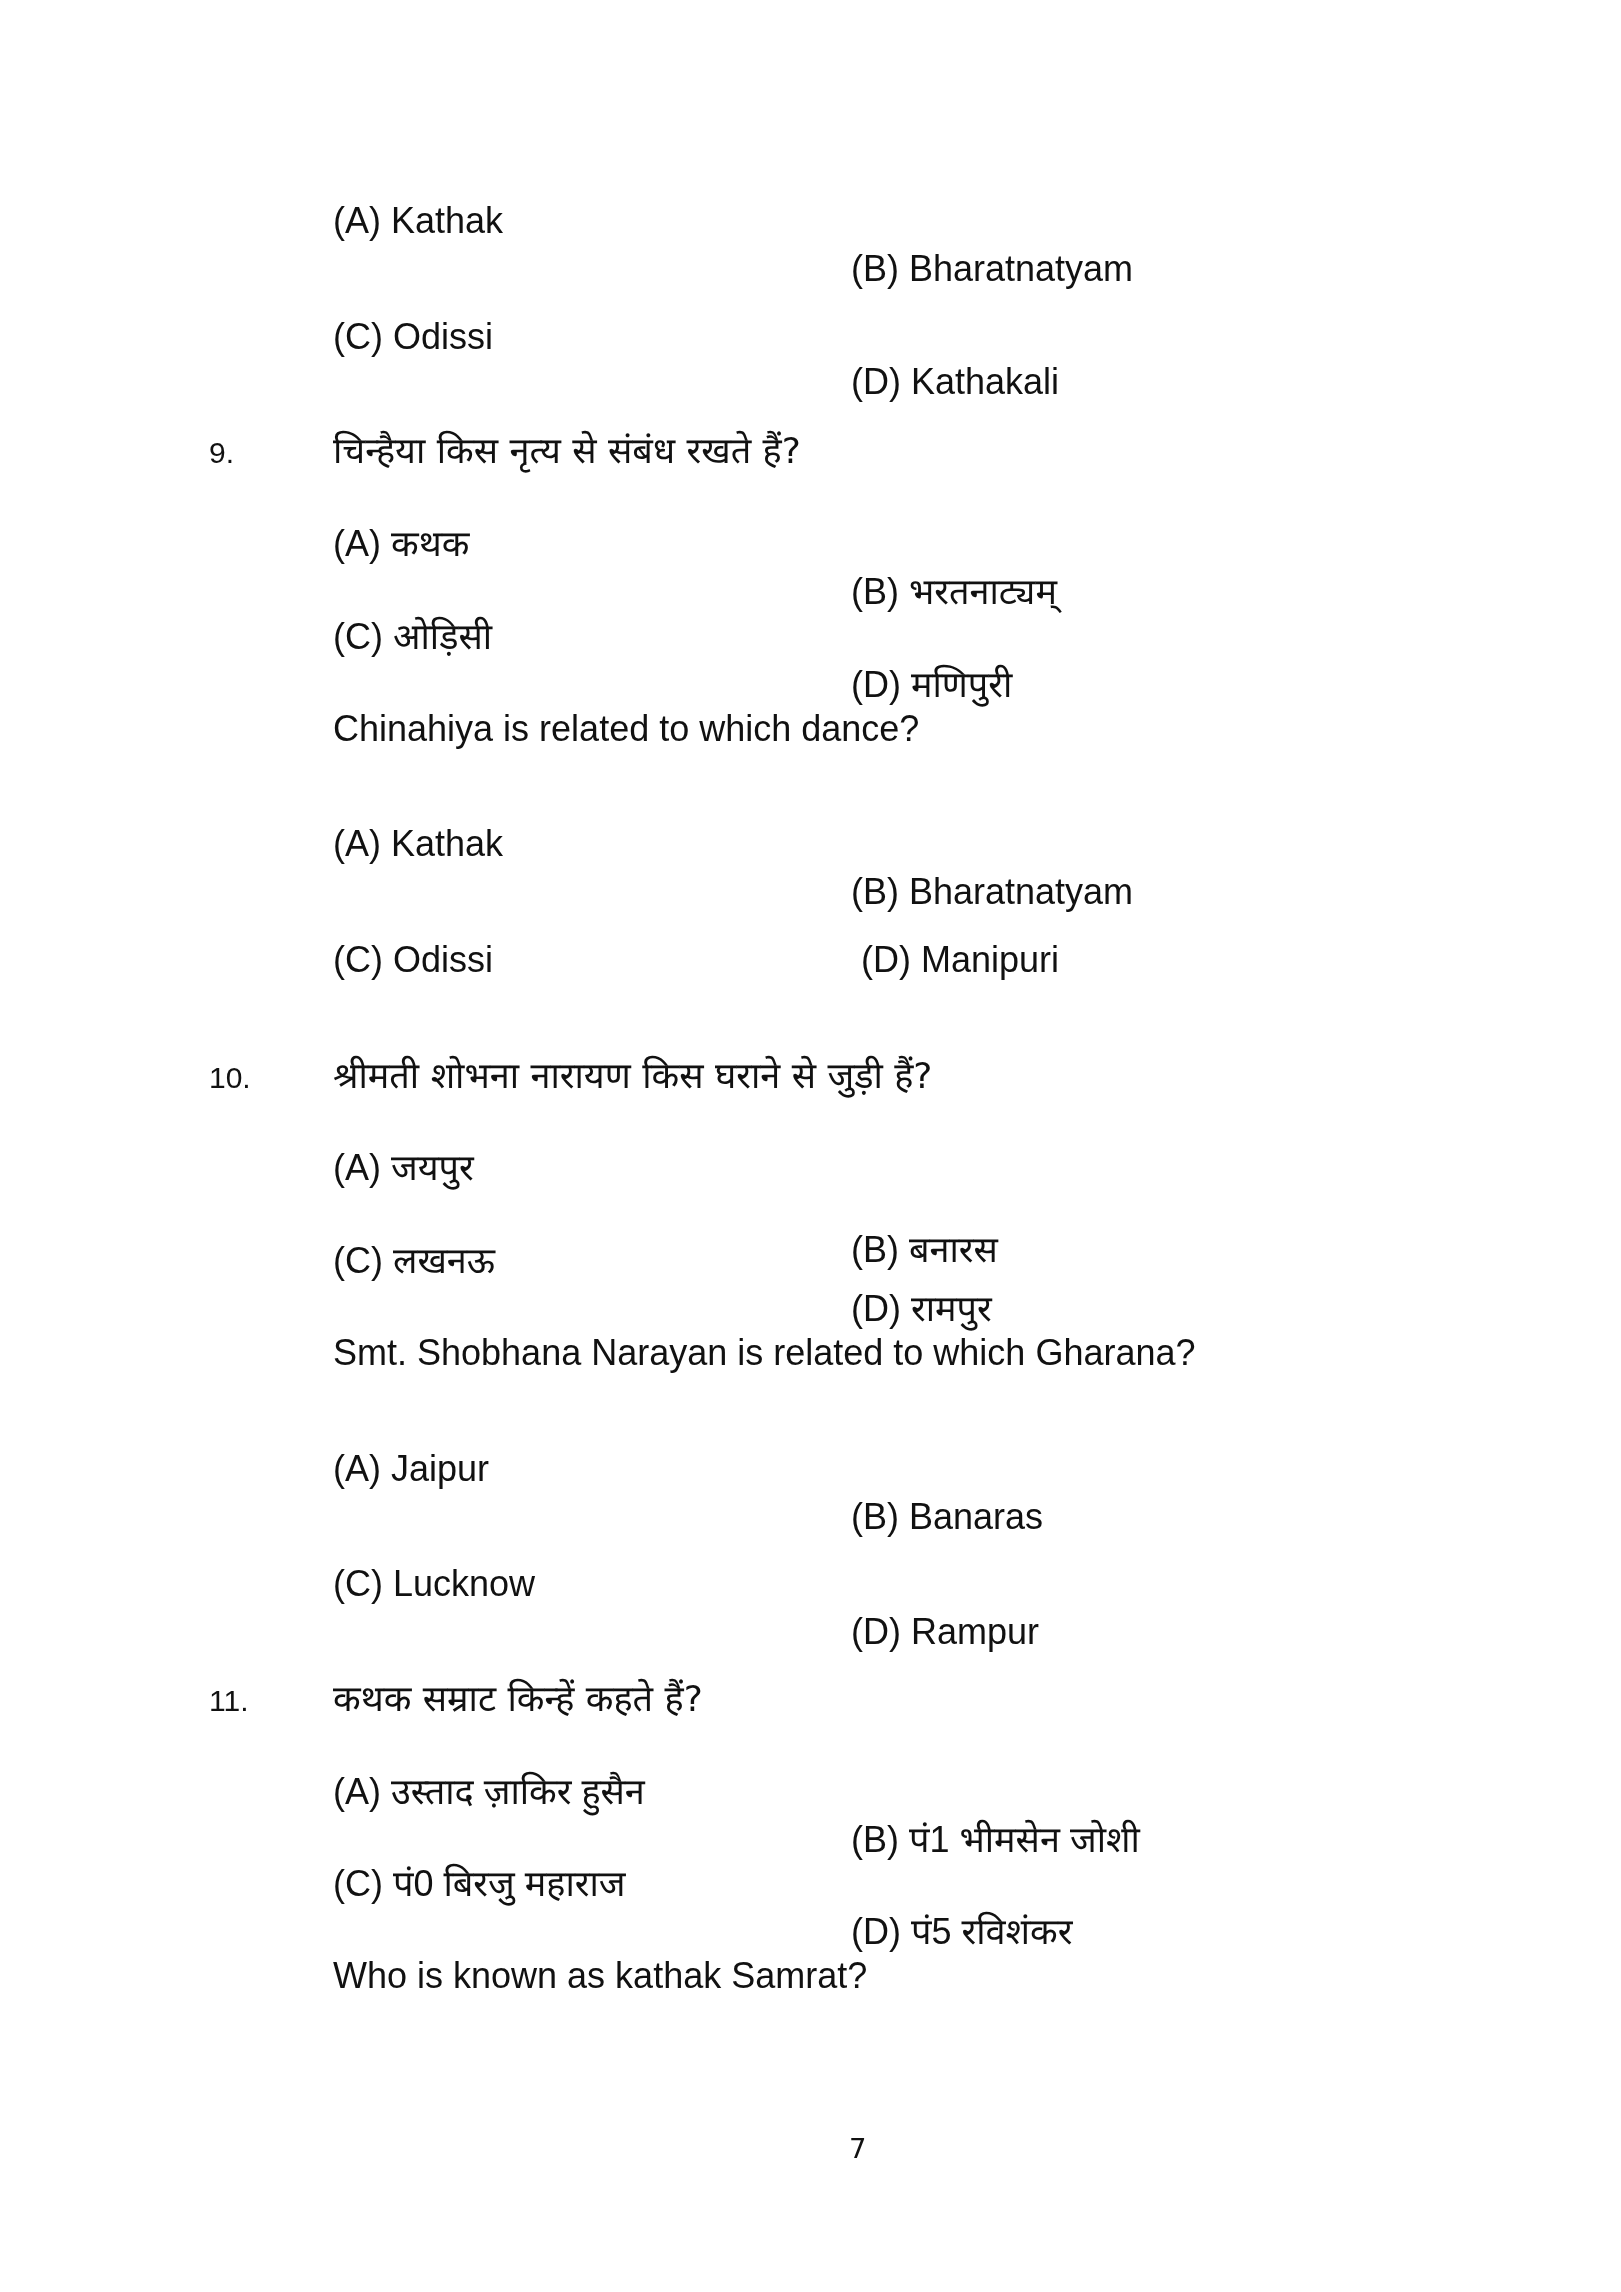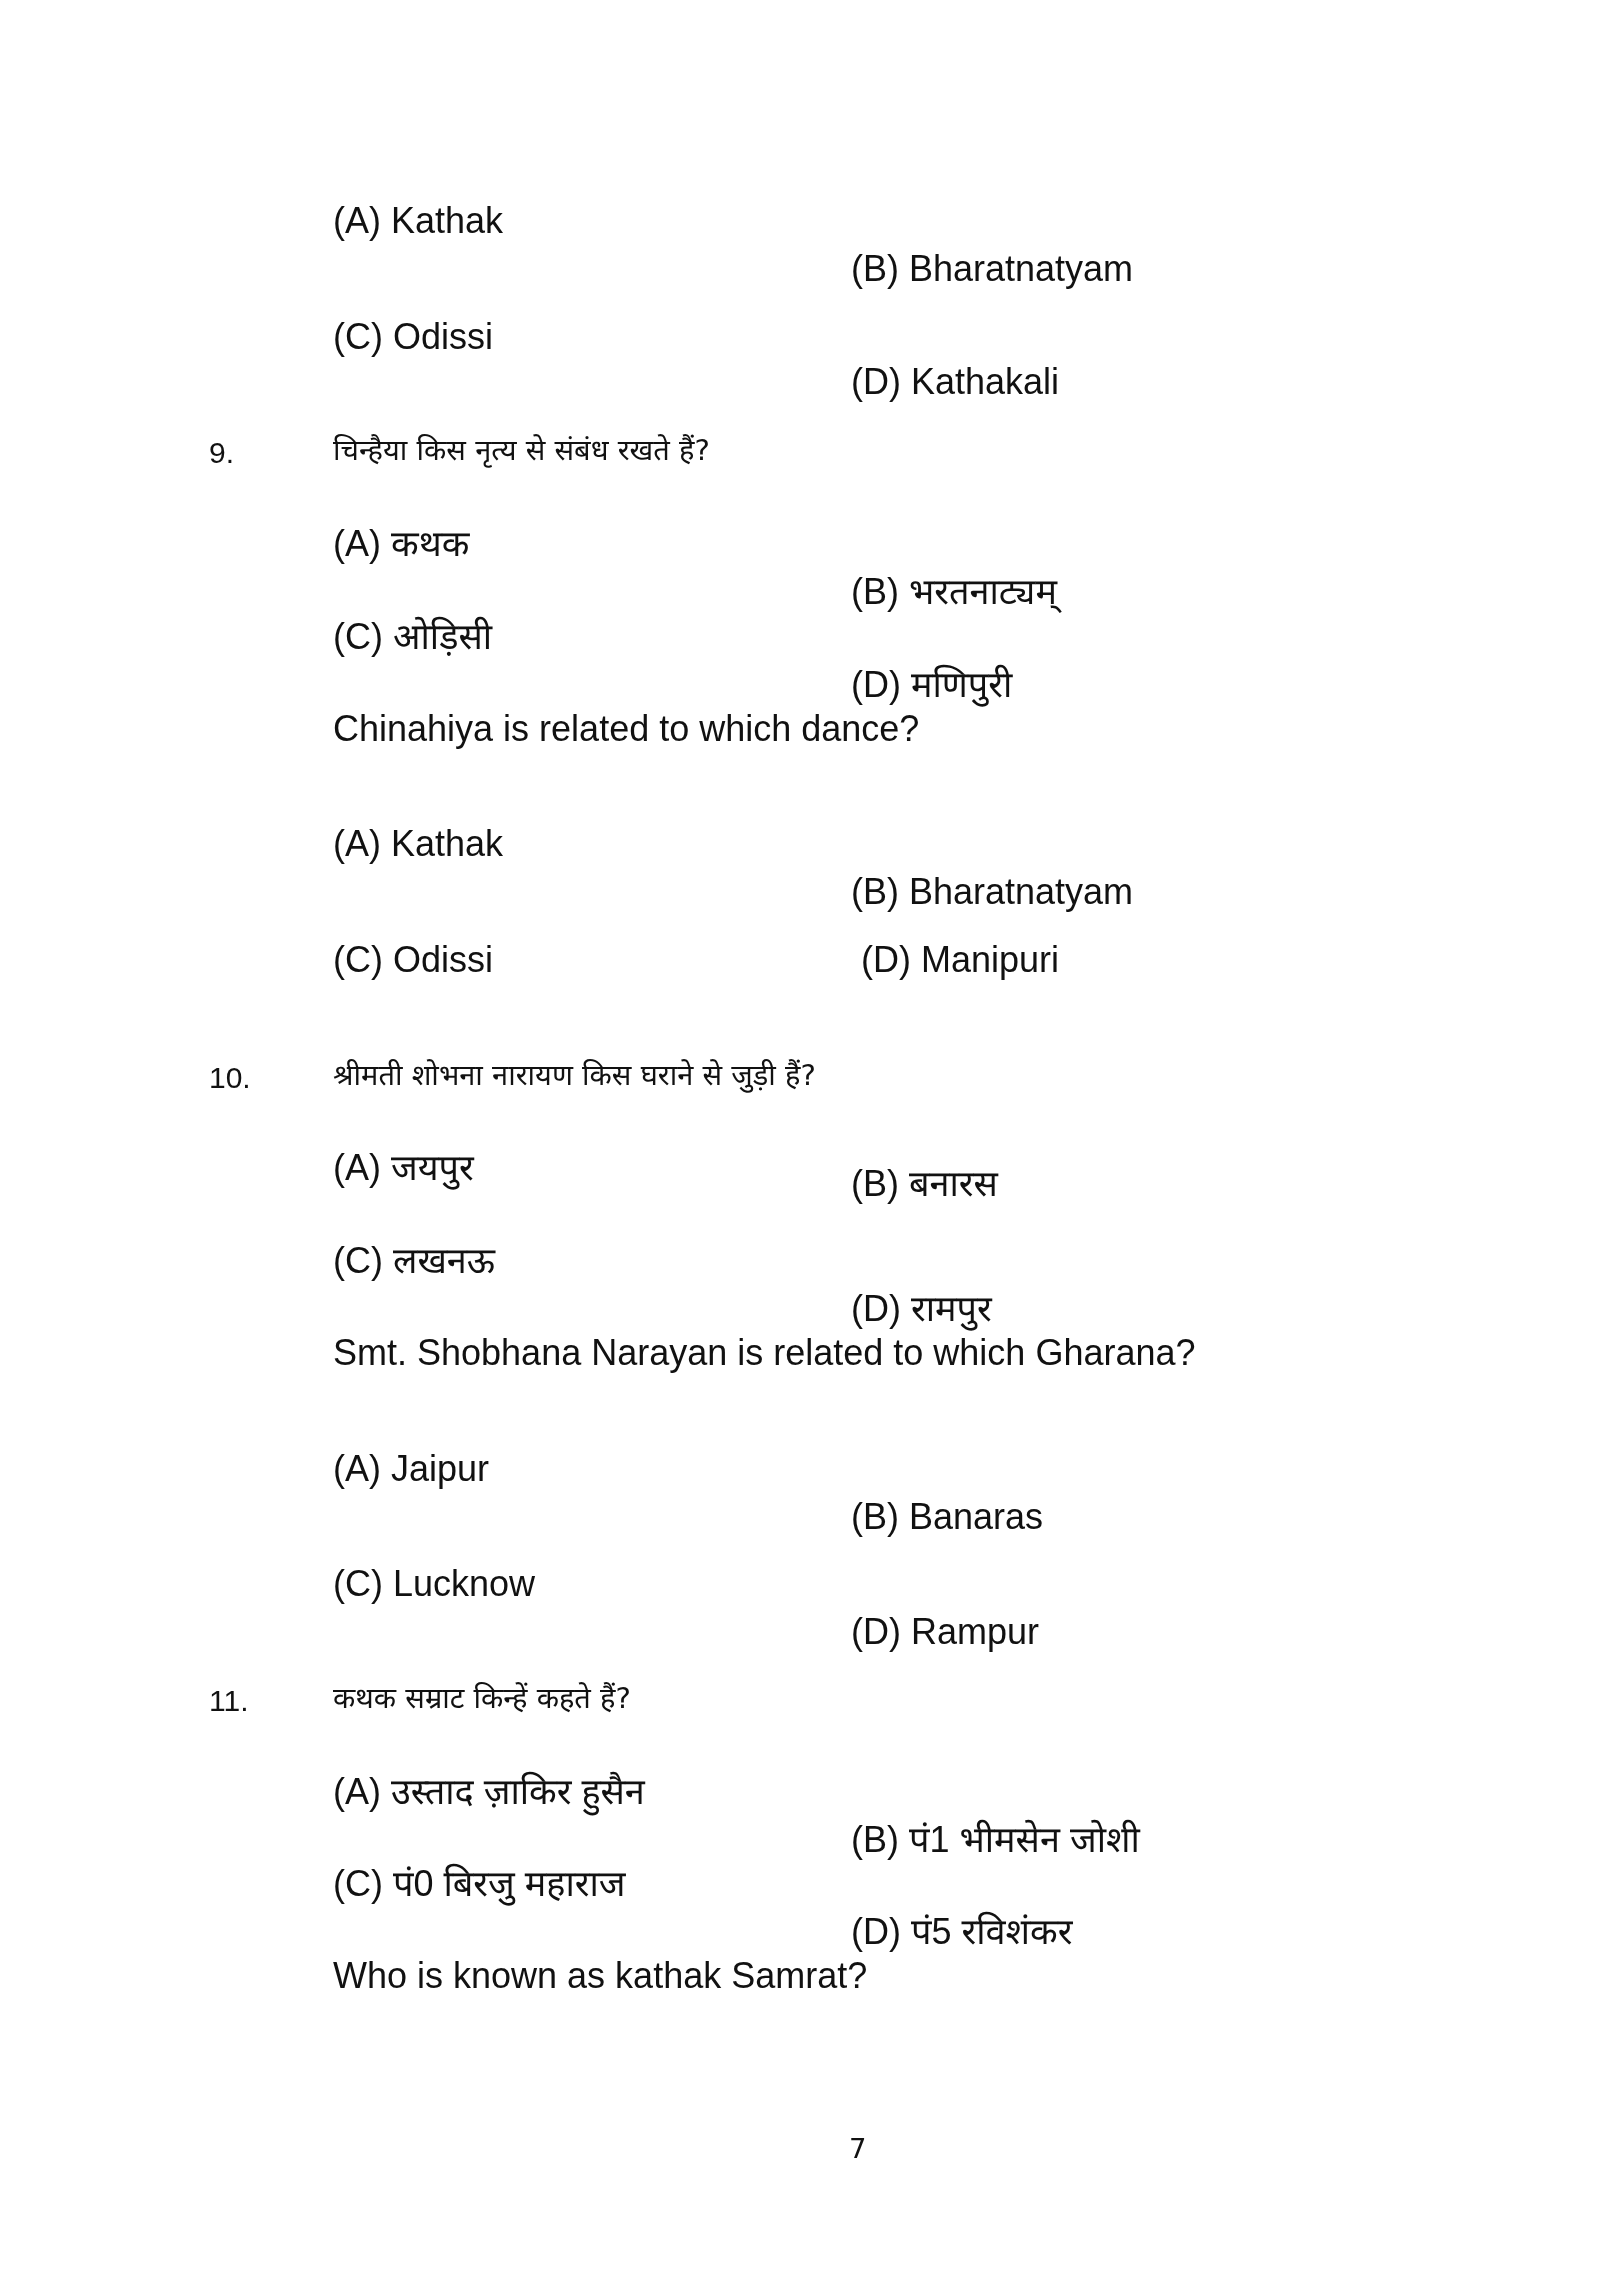--- a/index.html
+++ b/index.html
@@ -1,20 +1,20 @@
 <!DOCTYPE html>
 <html><head>
 <meta charset="utf-8">
 <style>
   html, body { margin: 0; padding: 0; background: #ffffff; }
   body { width: 1621px; height: 2293px; position: relative; overflow: hidden;
          font-family: "Liberation Sans", "DejaVu Sans", sans-serif; color: #111; }
   .line { position: absolute; font-size: 36px; line-height: 43px; white-space: nowrap; }
   .num { position: absolute; font-size: 30px; line-height: 43px; left: 209px; }
-  .hi { font-family: "DejaVu Sans", sans-serif; font-size: 29px; }
+  .hi { font-family: "DejaVu Sans", sans-serif; font-size: 36px; }
   .colA { left: 333px; text-align: center; }
   .colB { left: 851px; margin-top: 48px; }
   .page-num { position: absolute; left: 849px; top: 2133px; font-size: 27.4px;
               font-family: "DejaVu Sans", sans-serif; }
 </style>
 </head>
 <body>
 
 <div class="line colA" style="top:199px">(A) Kathak</div>
 <div class="line colB" style="top:199px">(B) Bharatnatyam</div>
@@ -29,21 +29,21 @@
 <div class="line colB" style="top:615px">(D) मणिपुरी</div>
 <div class="line colA" style="top:707px">Chinahiya is related to which dance?</div>
 <div class="line colA" style="top:822px">(A) Kathak</div>
 <div class="line colB" style="top:822px">(B) Bharatnatyam</div>
 <div class="line colA" style="top:938px">(C) Odissi</div>
 <div class="line" style="top:938px; left:861px">(D) Manipuri</div>
 
 <div class="num" style="top:1056px">10.</div>
 <div class="line colA hi" style="top:1054px">श्रीमती शोभना नारायण किस घराने से जुड़ी हैं?</div>
 <div class="line colA" style="top:1146px">(A) जयपुर</div>
-<div class="line colB" style="top:1114px">(B) बनारस</div>
+<div class="line colB" style="top:1180px">(B) बनारस</div>
 <div class="line colA" style="top:1239px">(C) लखनऊ</div>
 <div class="line colB" style="top:1239px">(D) रामपुर</div>
 <div class="line colA" style="top:1331px">Smt. Shobhana Narayan is related to which Gharana?</div>
 <div class="line colA" style="top:1447px">(A) Jaipur</div>
 <div class="line colB" style="top:1447px">(B) Banaras</div>
 <div class="line colA" style="top:1562px">(C) Lucknow</div>
 <div class="line colB" style="top:1562px">(D) Rampur</div>
 
 <div class="num" style="top:1679px">11.</div>
 <div class="line colA hi" style="top:1677px">कथक सम्राट किन्हें कहते हैं?</div>

